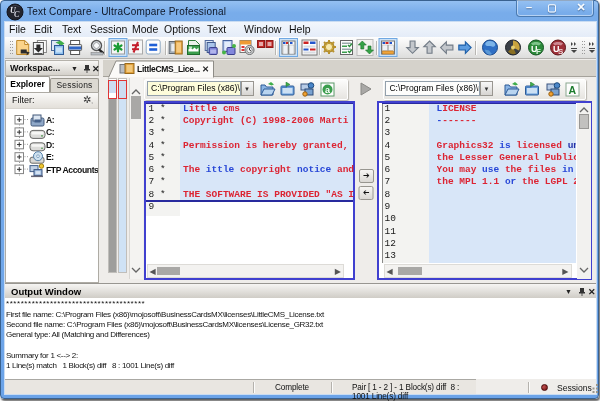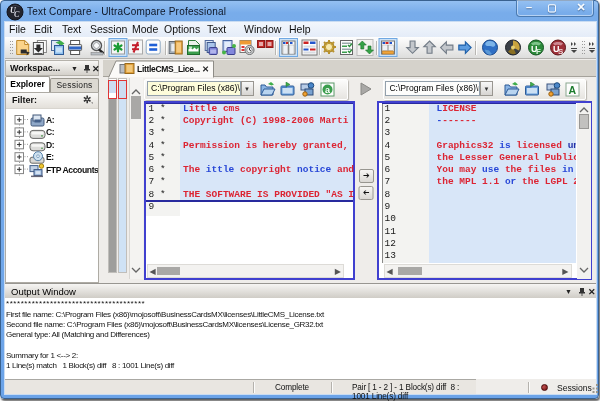--- a/index.html
+++ b/index.html
@@ -22,21 +22,21 @@
 
 #outhead{position:absolute;left:0;top:261px;width:591px;height:15px;background:linear-gradient(#f6f5f3,#cfccc6);border-top:1px solid #989691}
 #outbody{position:absolute;left:0;top:276px;width:591px;height:81px;background:#fff;font-size:8px;letter-spacing:-.3px;color:#111}
 #statusbar{position:absolute;left:0;top:357px;width:471px;height:15px;background:#e9e6e1;border-top:1px solid #aaa8a3;font-size:8.2px;letter-spacing:-.15px;color:#111}
 .sep{position:absolute;top:2px;width:1px;height:11px;background:#b5b2ad;box-shadow:1px 0 0 #fcfcfb}
 
 #wshead{position:absolute;left:0;top:0;width:94px;height:16px;background:linear-gradient(#f8f7f5,#d4d1cb);border:1px solid #b5b2ab;font-size:9.5px;font-weight:bold;color:#111}
 .wsico{position:absolute;top:3px;font-size:9px;color:#222;font-weight:bold}
 #tabs{position:absolute;left:0;top:16px;width:94px;height:16px}
 #wsbody{position:absolute;left:0;top:32px;width:94px;height:191px;background:#fff;border:1px solid #aeaba4}
-#filterrow{position:absolute;left:0;top:0;width:92px;height:16px;background:linear-gradient(#faf9f8,#e3e0da);border-bottom:1px solid #d8d5cf;font-size:9.5px;font-weight:bold;color:#111}
+#filterrow{position:absolute;left:0;top:0;width:92px;height:16px;background:linear-gradient(#faf9f8,#e3e0da);border-bottom:1px solid #d8d5cf;font-size:9.5px;font-weight:normal;color:#111}
 
 #tabbar{position:absolute;left:98px;top:0;width:493px;height:17.5px;background:#d5d2cb;border-bottom:1px solid #a5a29b}
 #doctabtxt{position:absolute;left:132px;top:4px;font-size:8.5px;letter-spacing:-.3px;font-weight:bold;color:#111}
 .pane{position:absolute;border:2px solid #4040cf;background:#fff}
 .mono{font-family:"Liberation Mono",monospace;font-size:9.5px;line-height:12.3px;white-space:pre;margin:0}
 .r{color:#dc2433;font-weight:bold}
 .b{color:#2847d7;font-weight:bold}
 .nvy{color:#2330a8;font-weight:bold}
 .lnum{color:#1a1a1a}
 .navline{position:absolute;height:1.8px;background:#282a9e}
@@ -542,21 +542,21 @@
      <svg class="a" style="left:200px;top:3px" width="10" height="8">
             <path d="M1 6l4-4 4 4" stroke="#666" fill="none" stroke-width="1.3"></path>
           </svg>
      <div class="thumb" style="left:200.5px;top:11.5px;width:10px;height:14.5px;background:#c2c1bf;border:1px solid #989795"></div>
      <svg class="a" style="left:200px;top:163px" width="10" height="8">
             <path d="M1 2l4 4 4-4" stroke="#666" fill="none" stroke-width="1.3"></path>
           </svg>
    </div>
   </div>
   <div id="outhead">
-        <span style="position:absolute;left:6px;top:2px;font-size:9.5px;font-weight:normal">Output Window</span>
+        <span style="position:absolute;left:6px;top:2px;font-size:9.5px;font-weight:bold">Output Window</span>
     <span class="wsico" style="left:560px;top:4px;font-size:7px">▼</span>
     <svg class="a" style="left:573px;top:3px" width="8" height="10">
           <path d="M2 1h4v4H2zM1 5h6v1.5H1zM3.6 6.5h.8V9h-.8z" fill="#333"></path>
         </svg>
     <span class="wsico" style="left:583px">✕</span>
   </div>
   <div id="outbody">
     <div class="a" style="left:1px;top:1px;letter-spacing:.55px">**************************************</div>
     <div class="a" style="left:1px;top:11.8px">First file name: C:\Program Files (x86)\mojosoft\BusinessCardsMX\licenses\LittleCMS_License.txt</div>
     <div class="a" style="left:1px;top:22.1px">Second file name: C:\Program Files (x86)\mojosoft\BusinessCardsMX\licenses\License_GR32.txt</div>

